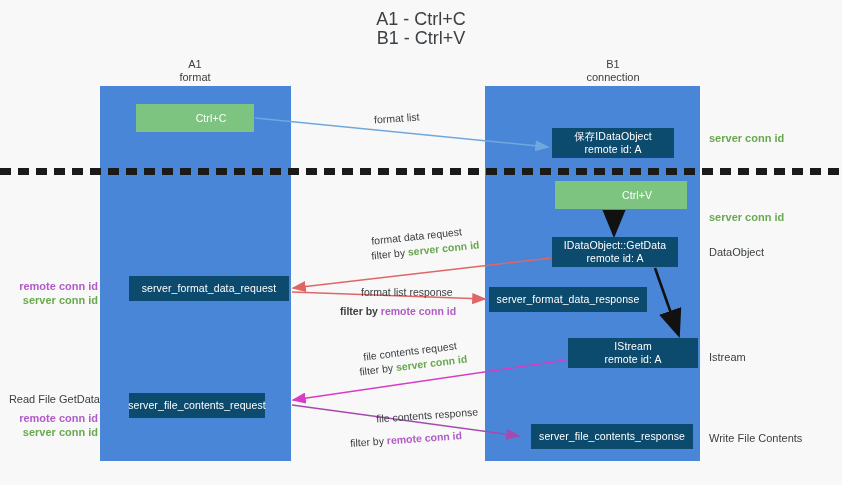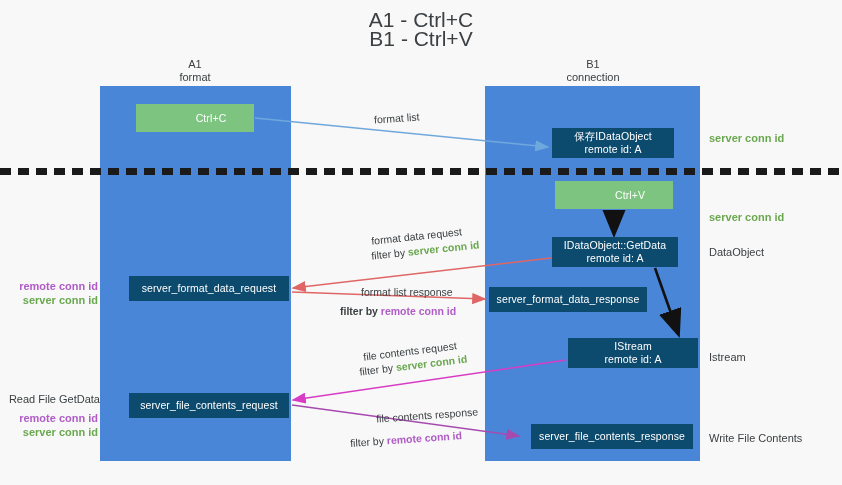--- a/index.html
+++ b/index.html
@@ -22,36 +22,36 @@
     height: 485px;
     background: #f8f8f8;
   }
   .abs { position: absolute; }
 
   
   .title {
     left: 0; top: 10px;
     width: 842px;
     text-align: center;
-    font-size: 21px;
+    font-size: 18px;
     line-height: 19px;
     color: #3c4043;
     white-space: pre-line;
   }
 
   
   .col-head {
     font-size: 11px;
     line-height: 13px;
     text-align: center;
     color: #3c4043;
     white-space: pre-line;
   }
   #head-a1 { left: 130px; top: 58px; width: 130px; }
-  #head-b1 { left: 528px; top: 58px; width: 130px; }
+  #head-b1 { left: 548px; top: 58px; width: 130px; }
 
   
   .lane {
     background: #4a86d8;
     top: 86px;
     height: 375px;
   }
   #lane-a1 { left: 100px; width: 191px; }
   #lane-b1 { left: 485px; width: 215px; }
 
@@ -84,29 +84,29 @@
     color: #ffffff;
     font-size: 10.5px;
     line-height: 13px;
     letter-spacing: 0.1px;
   }
   .node.green { background: #7cc47f; padding-left: 32px; }
   .node.orange { background: #0c4a6e; }
 
   
   #node-ctrlc { left: 136px; top: 104px; width: 118px; height: 28px; }
-  #node-ctrlv { left: 555px; top: 181px; width: 118px; height: 28px; }
+  #node-ctrlv { left: 555px; top: 181px; width: 132px; height: 28px; }
 
   
   #node-idataobject-saved { left: 552px; top: 128px; width: 122px; height: 30px; }
   #node-getdata          { left: 552px; top: 237px; width: 126px; height: 30px; }
   #node-istream          { left: 568px; top: 338px; width: 130px; height: 30px; }
   #node-fmt-req          { left: 129px; top: 276px; width: 160px; height: 25px; }
   #node-fmt-resp         { left: 489px; top: 287px; width: 158px; height: 25px; }
-  #node-file-req         { left: 129px; top: 393px; width: 160px; height: 25px; }
+  #node-file-req         { left: 129px; top: 393px; width: 136px; height: 25px; }
   #node-file-resp        { left: 523px; top: 424px; width: 162px; height: 25px; margin-left: 8px; }
 
   
   .side-label {
     font-size: 11px;
     line-height: 14px;
   }
   .bold { font-weight: bold; }
   .green-t  { color: #6aa84f; }
   .purple-t { color: #b05cc6; }

